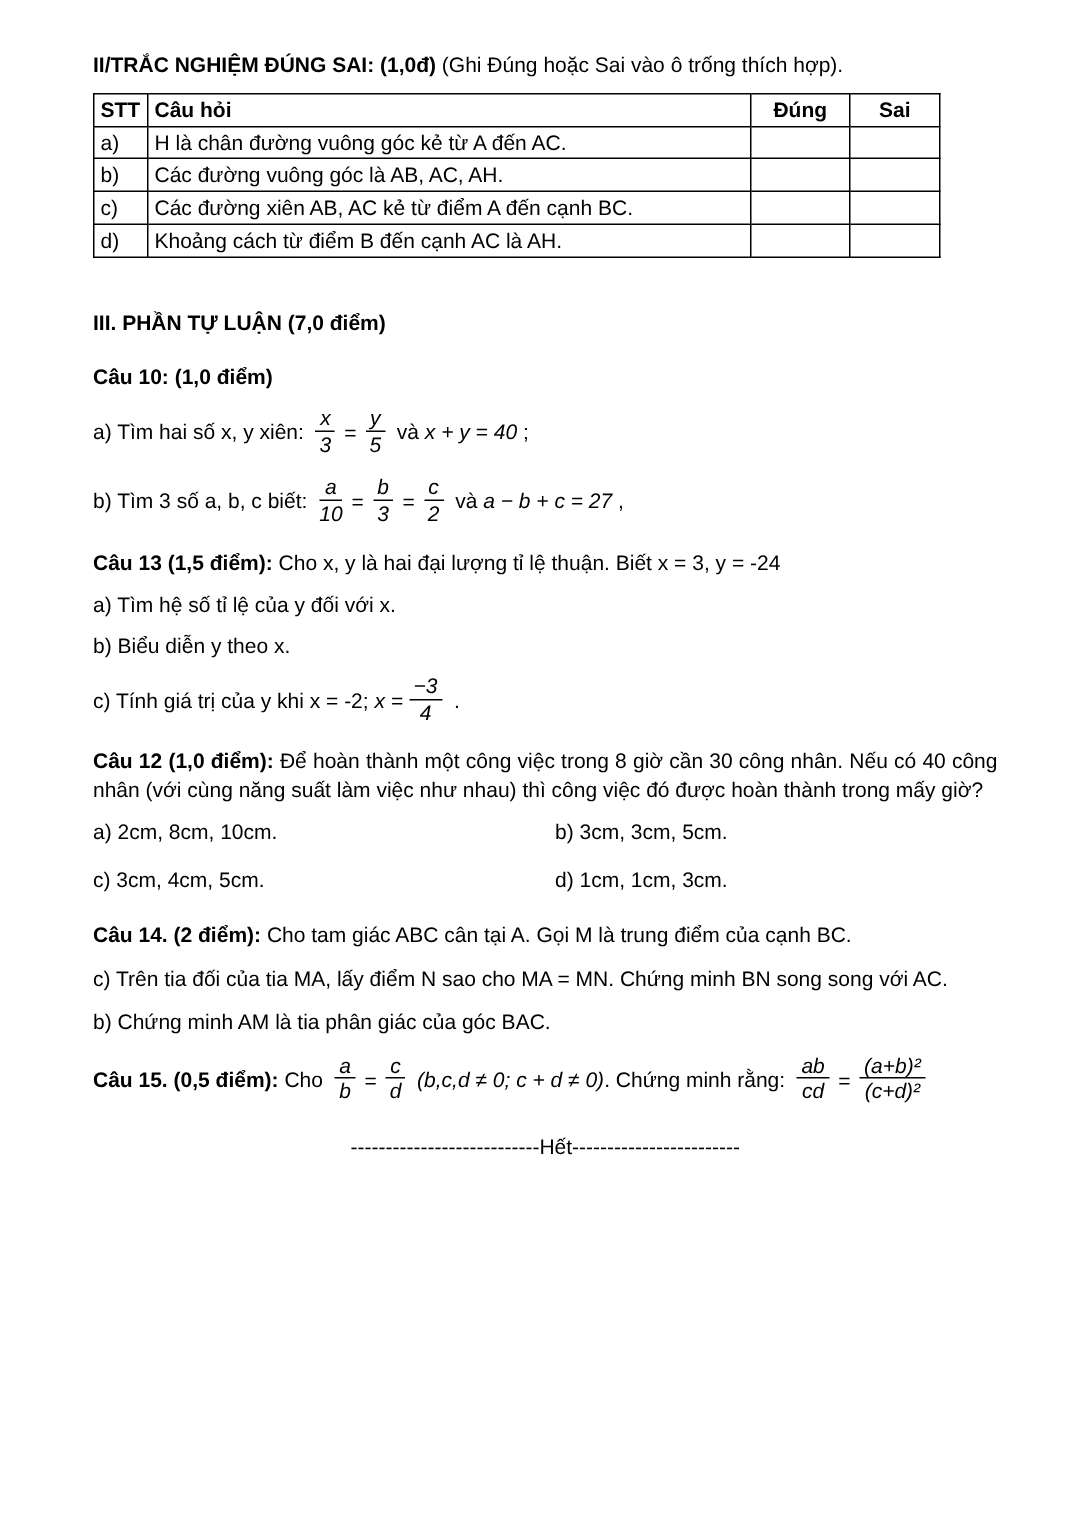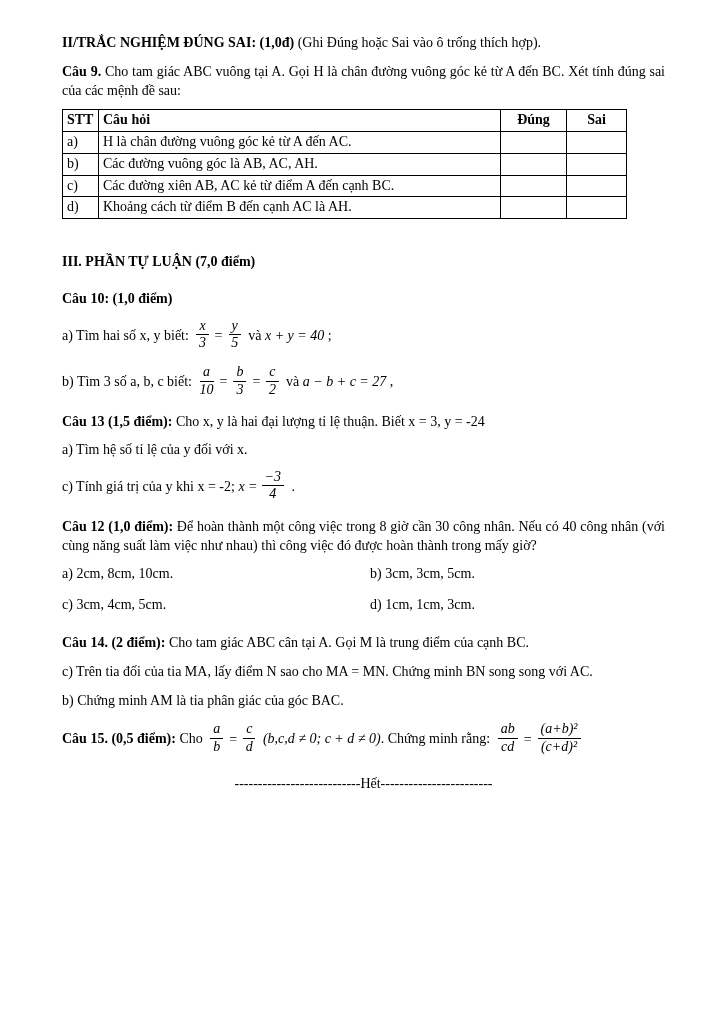--- a/index.html
+++ b/index.html
@@ -3,21 +3,21 @@
 <meta charset="utf-8">
 <style>
   * { box-sizing: border-box; }
   html, body { margin: 0; padding: 0; background: #ffffff; }
   .page {
     width: 725px;
     min-height: 1024px;
     margin: 0 auto;
     background: #ffffff;
     color: #000000;
-    font-family: Liberation Serif, serif;
+    font-family: Liberation Sans, sans-serif;
     font-size: 14px;
     line-height: 1.34;
     padding: 34px 60px 20px 62px;
   }
   p { margin: 0 0 9px 0; }
   .just { text-align: justify; }
   .b { font-weight: bold; }
   .mi { font-style: italic; }
 
   table.tf { border-collapse: collapse; width: 565px; margin: 2px 0 10px 0; }
@@ -59,21 +59,20 @@
 
   .footer { text-align: center; margin-top: 18px; }
 </style>
 </head>
 <body>
 
 <div class="page">
 
   <p class="just"><span class="b">II/TRẮC NGHIỆM ĐÚNG SAI: (1,0đ)</span><span> (Ghi Đúng hoặc Sai vào ô trống thích hợp).</span></p>
 
-  <p class="just mt-sm"><span class="b">Câu 9.</span><span> Cho tam giác ABC vuông tại A. Gọi H là chân đường vuông góc kẻ từ A đến BC. Xét tính đúng sai của các mệnh đề sau:</span></p>
 
   <table class="tf">
     <tbody>
         <tr>
       <th class="c-stt">STT</th>
       <th class="c-q">Câu hỏi</th>
       <th class="c-d">Đúng</th>
       <th class="c-s">Sai</th>
     </tr>
     <tr>
@@ -100,29 +99,30 @@
       <td class="ans"></td>
       <td class="ans"></td>
     </tr>
   </tbody>
     </table>
 
   <p class="b mt-lg" style="margin-bottom:18px;">III. PHẦN TỰ LUẬN (7,0 điểm)</p>
   <p class="b">Câu 10: (1,0 điểm)</p>
 
   <p class="mathline">
-    <span>a) Tìm hai số x, y biết: </span><span class="frac"><span class="num">x</span><span class="den">3</span></span><span class="eqs">=</span><span class="frac"><span class="num">y</span><span class="den">5</span></span><span> và </span><span class="mi">x + y = 40</span><span> ;</span>
+    <span>a) Tìm hai số x, y xiên: </span><span class="frac"><span class="num">x</span><span class="den">3</span></span><span class="eqs">=</span><span class="frac"><span class="num">y</span><span class="den">5</span></span><span> và </span><span class="mi">x + y = 40</span><span> ;</span>
   </p>
 
   <p class="mathline">
     <span>b) Tìm 3 số a, b, c biết: </span><span class="frac"><span class="num">a</span><span class="den">10</span></span><span class="eqs">=</span><span class="frac"><span class="num">b</span><span class="den">3</span></span><span class="eqs">=</span><span class="frac"><span class="num">c</span><span class="den">2</span></span><span> và </span><span class="mi">a − b + c = 27</span><span> ,</span>
   </p>
 
   <p class="just"><span class="b">Câu 13 (1,5 điểm):</span><span> Cho x, y là hai đại lượng tỉ lệ thuận. Biết x = 3, y = -24</span></p>
   <p>a) Tìm hệ số tỉ lệ của y đối với x.</p>
+  <p>b) Biểu diễn y theo x.</p>
   <p class="mathline">
     <span>c) Tính giá trị của y khi x = -2; </span><span class="mi">x =</span><span class="frac"><span class="num">−3</span><span class="den">4</span></span><span> .</span>
   </p>
 
   <p class="just"><span class="b">Câu 12 (1,0 điểm):</span><span> Để hoàn thành một công việc trong 8 giờ cần 30 công nhân. Nếu có 40 công nhân (với cùng năng suất làm việc như nhau) thì công việc đó được hoàn thành trong mấy giờ?</span></p>
 
   <div class="opts">
     <p>a) 2cm, 8cm, 10cm.</p>
     <p>b) 3cm, 3cm, 5cm.</p>
     <p>c) 3cm, 4cm, 5cm.</p>

